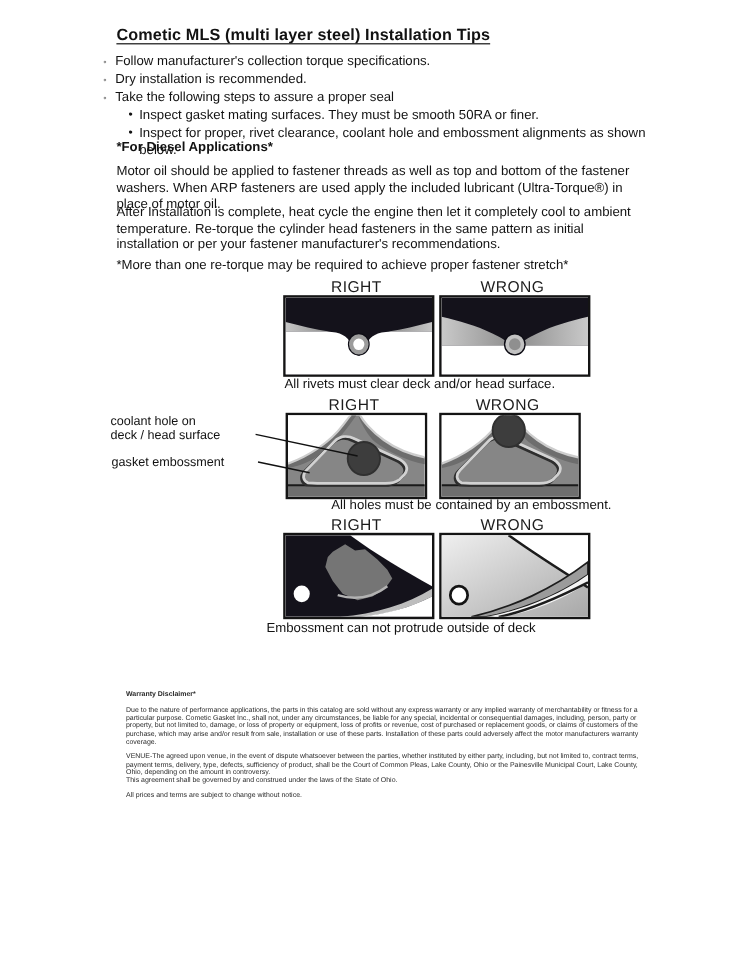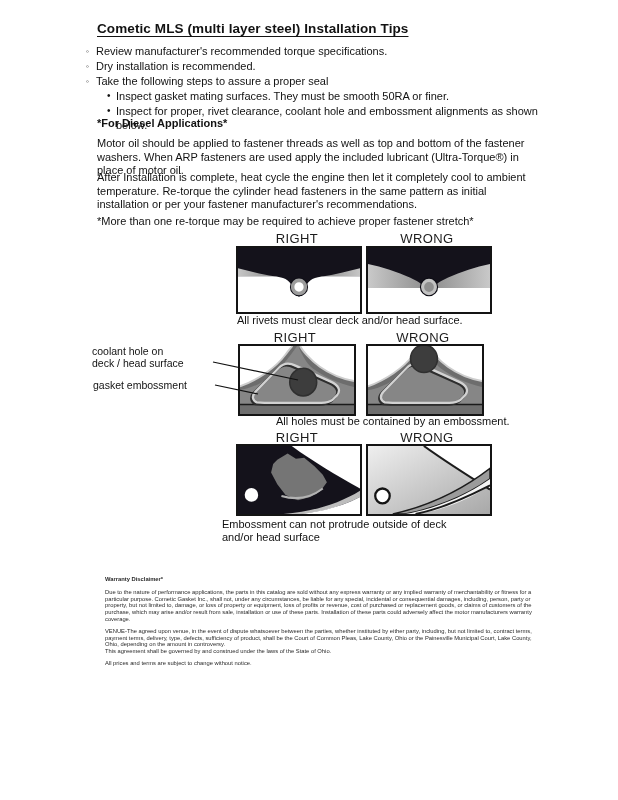--- a/index.html
+++ b/index.html
@@ -35,21 +35,21 @@
 </head>
 <body>
 
 <div class="page">
 
   <div class="abs title">Cometic MLS (multi layer steel) Installation Tips</div>
 
   <div class="abs tips">
     <div class="tip-row">
       <span class="mark">◦</span>
-      <span>Review manufacturer's recommended torque specifications.</span>
+      <span>Follow manufacturer's collection torque specifications.</span>
     </div>
     <div class="tip-row">
       <span class="mark">◦</span>
       <span>Dry installation is recommended.</span>
     </div>
     <div class="tip-row">
       <span class="mark">◦</span>
       <span>Take the following steps to assure a proper seal</span>
     </div>
     <div class="tip-row sub">
@@ -190,21 +190,20 @@
       <path d="M54,0 C74,14 95,27 118,41" fill="none" stroke="#1c1c1c" stroke-width="2"></path>
       <path d="M24,64 C56,57 90,42 118,21 L118,31 C92,49 60,60 36,64 Z" fill="#9b9b9b" stroke="#1c1c1c" stroke-width="1.4"></path>
       <path d="M36,64 C60,60 92,49 118,31 L118,37 C94,53 66,62 46,64 Z" fill="#f4f4f4"></path>
       <path d="M46,64 C70,59.5 96,48 118,37" fill="none" stroke="#1c1c1c" stroke-width="1.8"></path>
       <circle cx="14" cy="47" r="7" fill="#ffffff" stroke="#141414" stroke-width="2.2"></circle>
     </svg>
   </div>
 
   <div class="abs caption" style="left:222px;top:518px;width:250px;">
     <div>Embossment can not protrude outside of deck</div>
-    <div>and/or head surface</div>
   </div>
 
   <div class="abs disclaimer">
     <div class="dh">Warranty Disclaimer*</div>
     <div class="dp">Due to the nature of performance applications, the parts in this catalog are sold without any express warranty or any implied warranty of merchantability or fitness for a particular purpose.  Cometic Gasket Inc., shall not, under any circumstances, be liable for any special, incidental or consequential damages, including, person, party or property, but not limited to, damage, or loss of property or equipment, loss of profits or revenue, cost of purchased or replacement goods, or claims of customers of the purchase, which may arise and/or result from sale, installation or use of these parts.  Installation of these parts could adversely affect the motor manufacturers warranty coverage.</div>
     <div class="dp tight">VENUE-The agreed upon venue, in the event of dispute whatsoever between the parties, whether instituted by either party, including, but not limited to, contract terms, payment terms, delivery, type, defects, sufficiency of product, shall be the Court of Common Pleas, Lake County, Ohio or the Painesville Municipal Court, Lake County, Ohio, depending on the amount in controversy.</div>
     <div class="dp">This agreement shall be governed by and construed under the laws of the State of Ohio.</div>
     <div class="dp">All prices and terms are subject to change without notice.</div>
     <div class="dp">Terms COD- Secured with a completed dealer/jobber application on File, COD-Company check with a current credit card number on file.  Open accounts may be established by well rated firms.  A credit application is available upon request.  Open accounts are due payable Net 30 days from date of invoice.  No statement will be sent.  If an account becomes 60 or more days past due, it is subject to being placed on credit hold.  No orders will be shipped or new orders accepted until past due balance is paid.  If an account becomes 90 or more days past due, it is subject to being placed for collections.  All costs of collection are the responsibility of the customer, including attorney fees, court costs, and other expenses of litigation.</div>
     <div class="dp">Returns- Authorized (RGA) must be obtained in advance on all returns.  A packing slip or invoice number must accompany the merchandise.  No returns after 30 days from invoice date.  All returns are subject to a 25% restocking charge.  All custom designed and custom manufactured gaskets are non-returnable.</div>

